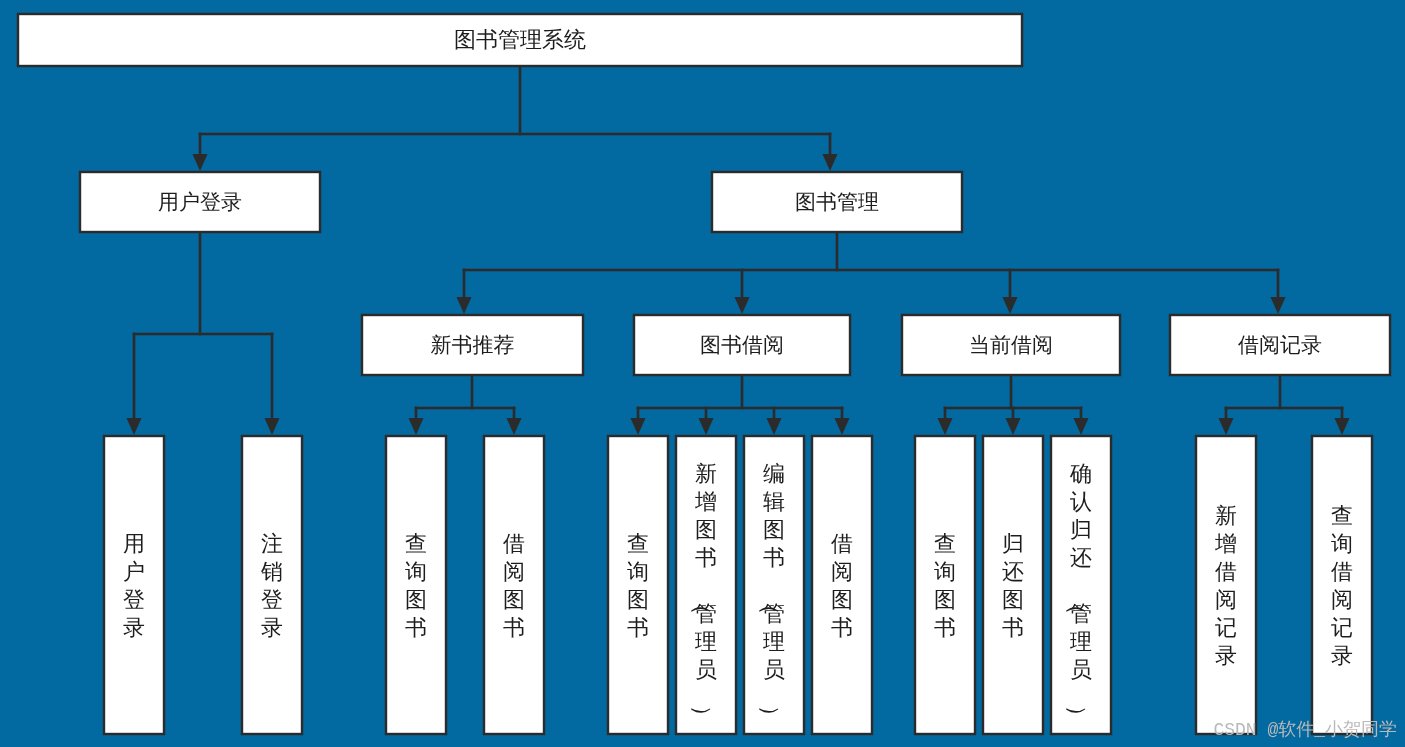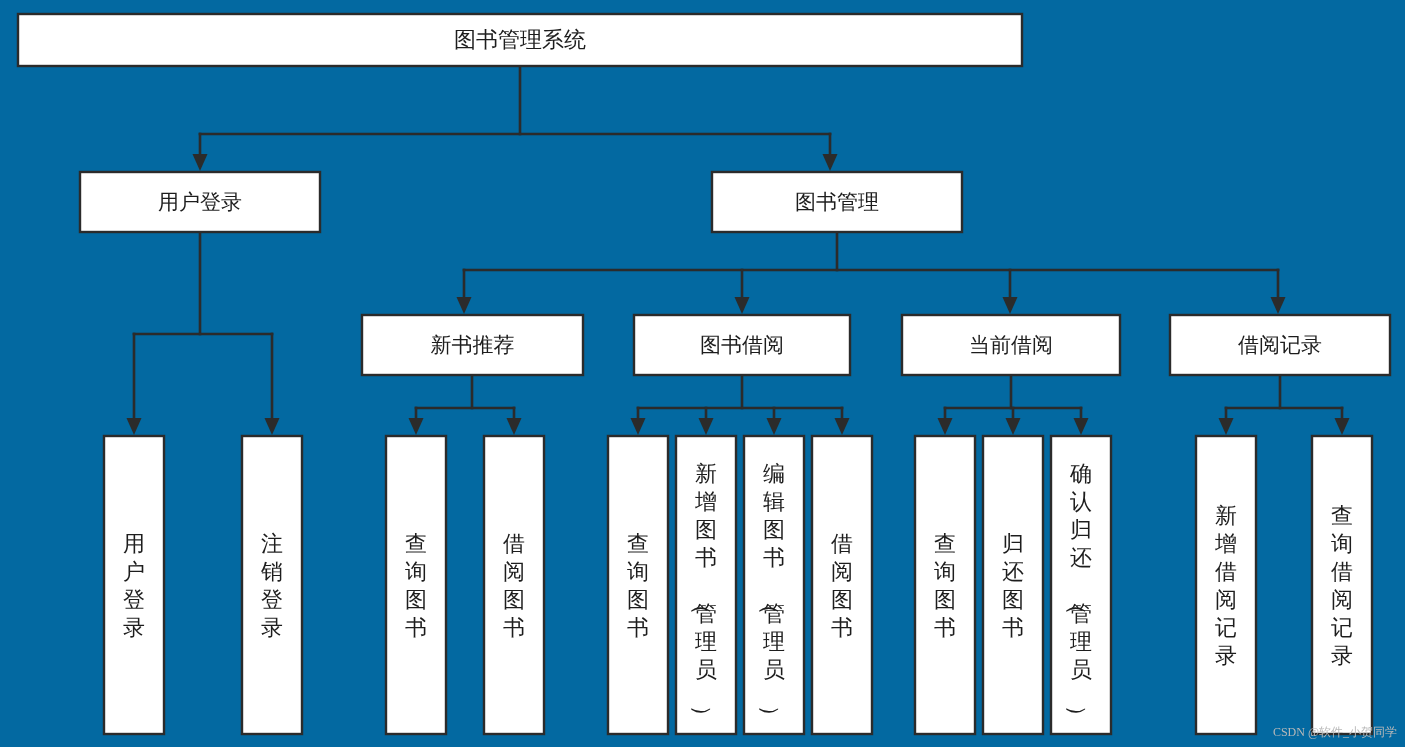--- a/index.html
+++ b/index.html
@@ -58,22 +58,22 @@
   .node-label-v {
     font-family: "DejaVu Sans", "Liberation Sans", sans-serif;
     font-size: 22px;
     fill: #1d1d1d;
     text-anchor: middle;
   }
   .watermark-text {
     position: absolute;
     right: 8px;
     bottom: 6px;
-    font-family: Liberation Serif, serif;
-    font-size: 12px;
+    font-family: Liberation Mono, monospace;
+    font-size: 18px;
     color: #b9b9b9;
     white-space: nowrap;
     user-select: none;
     pointer-events: none;
   }
 </style>
 </head>
 <body>
 
 <div id="diagram-root">

